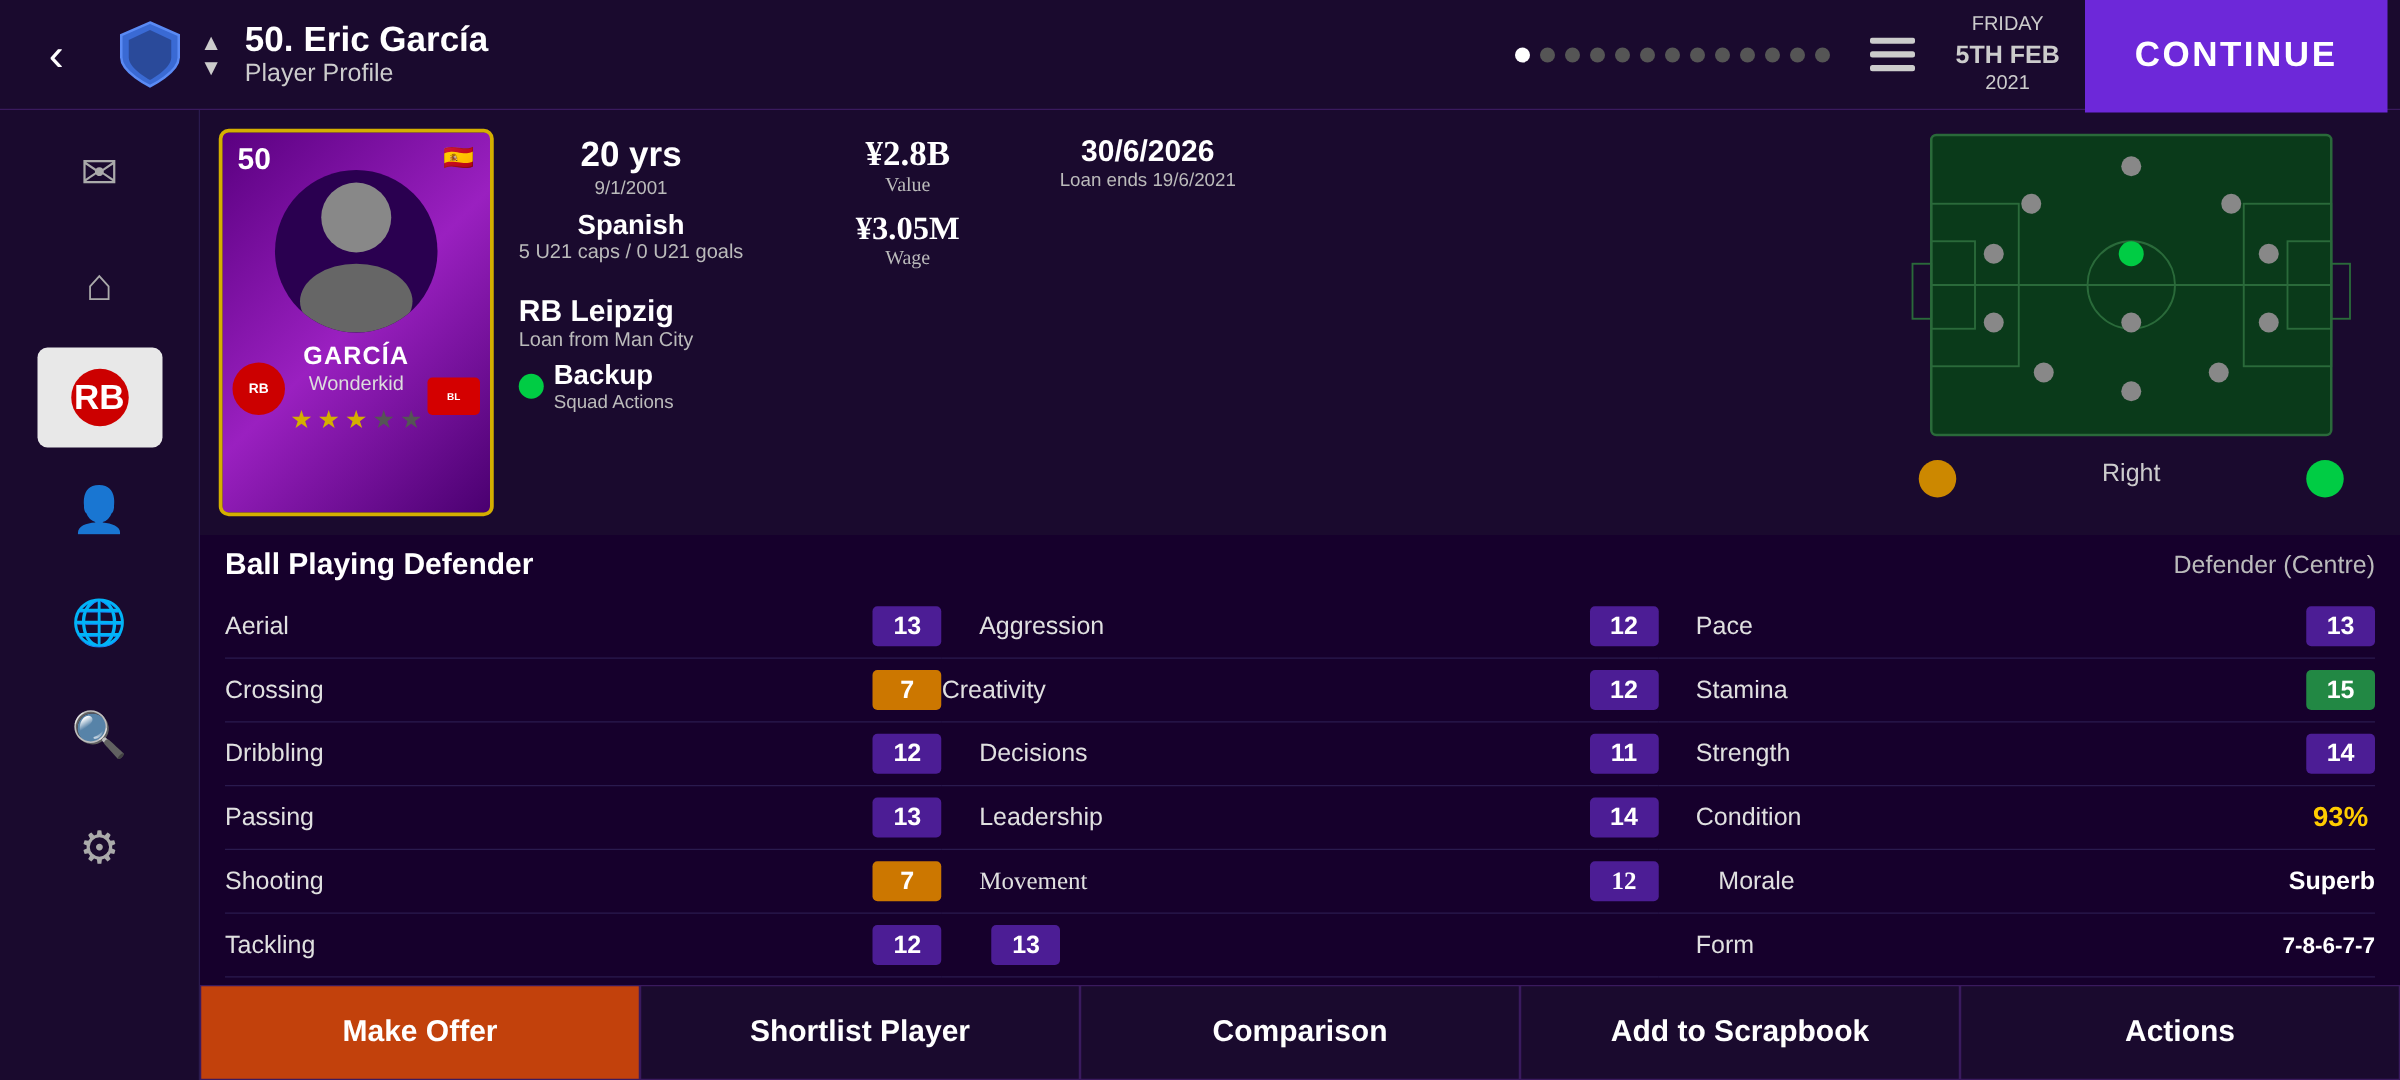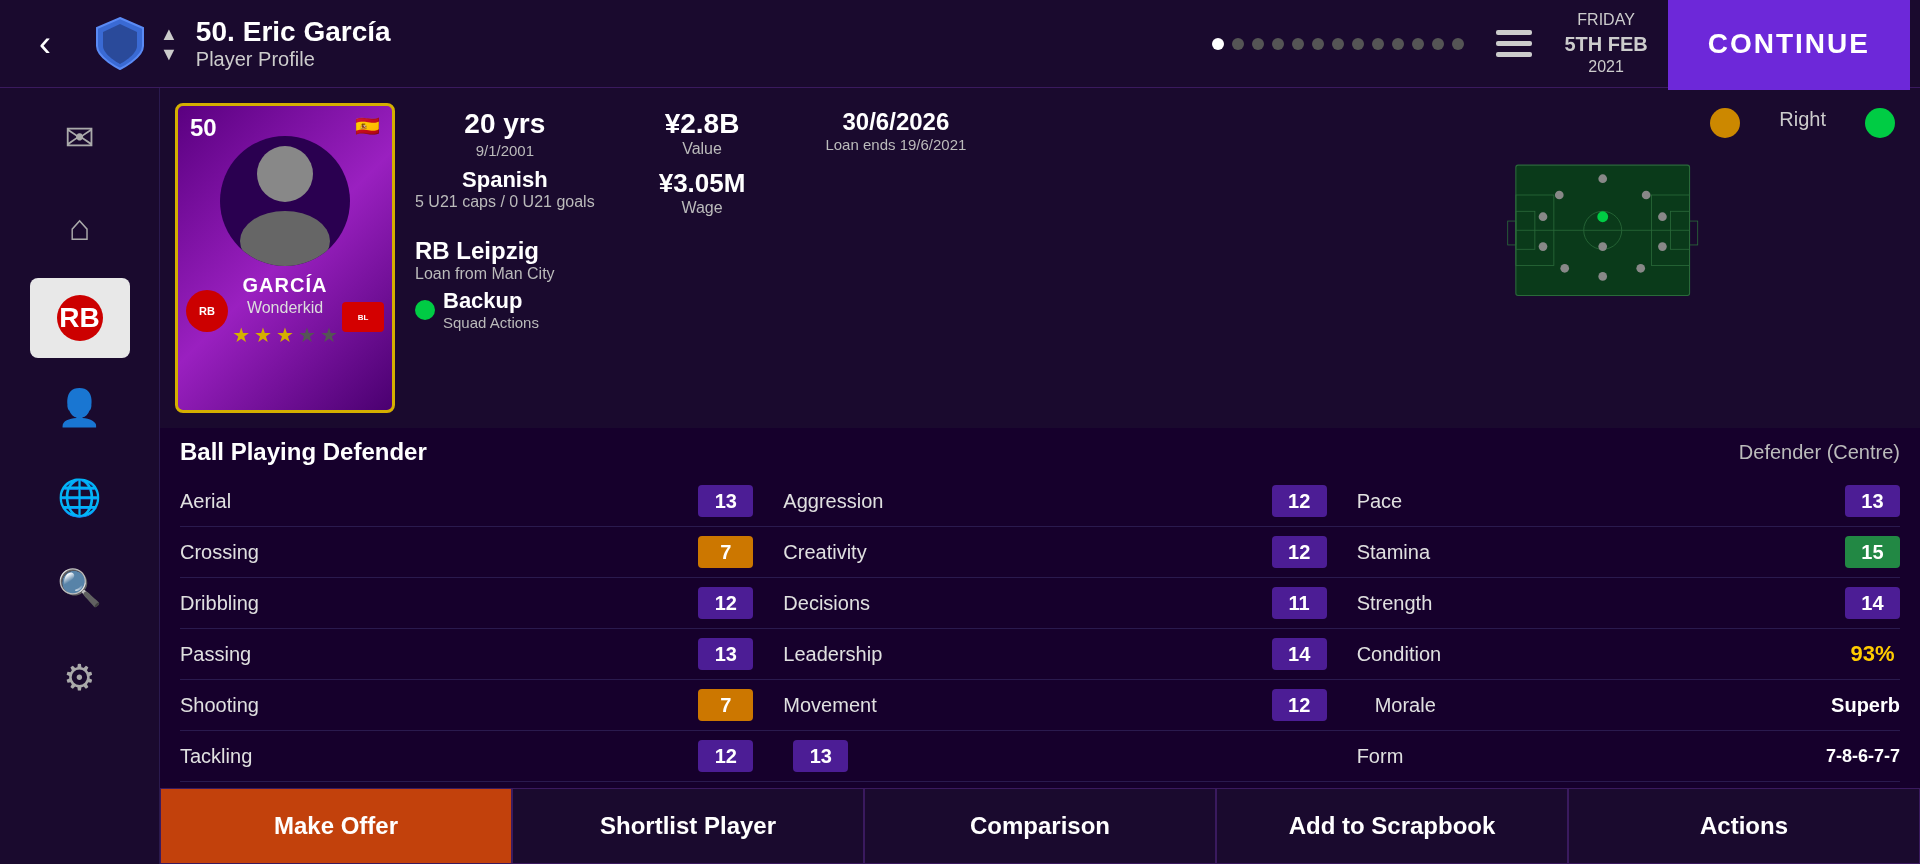--- a/index.html
+++ b/index.html
@@ -354,21 +354,22 @@
       color: #bbb;
     }
 
     
     .pitch-container {
       width: 400px;
       min-width: 400px;
       height: 310px;
       position: relative;
       display: flex;
-      align-items: flex-start;
+      flex-direction: column;
+      align-items: center;
     }
     .pitch-svg {
       width: 360px;
       height: 260px;
     }
     .pitch-labels {
       display: flex;
       justify-content: space-between;
       width: 360px;
       padding: 5px 10px;
@@ -604,21 +605,21 @@
     <div class="player-stats-block">
       <div class="stats-row-top">
         <div class="stat-group">
           <span class="stat-value">20 yrs</span>
           <span class="stat-sub">9/1/2001</span>
           <div style="margin-top:8px;">
             <span class="nationality-line">Spanish</span>
           </div>
           <span class="caps-line">5 U21 caps / 0 U21 goals</span>
         </div>
-        <div class="stat-group" style="margin-left:24px;">
+        <div class="stat-group" style="margin-left:50px;font-family:Liberation Serif, serif;">
           <span class="stat-value">¥2.8B</span>
           <span class="stat-label">Value</span>
           <div style="margin-top:10px;">
             <span class="contract-value">¥3.05M</span>
           </div>
           <span class="contract-sub">Wage</span>
         </div>
         <div class="stat-group" style="margin-left:40px;">
           <span class="contract-end-date">30/6/2026</span>
           <span class="loan-info">Loan ends 19/6/2021</span>
@@ -713,33 +714,33 @@
           <div class="attr-row" style="padding-left: 0px;">
             <span class="attr-name">Technique</span>
             <span class="attr-value blue">13</span>
           </div>
         </div>
         <div class="attr-column">
           <div class="attr-row" style="padding-left: 30px;">
             <span class="attr-name">Aggression</span>
             <span class="attr-value blue">12</span>
           </div>
-          <div class="attr-row" style="padding-left: 30px;">
+          <div class="attr-row" style="">
             <span class="attr-name">Creativity</span>
             <span class="attr-value blue">12</span>
           </div>
           <div class="attr-row" style="padding-left: 30px;">
             <span class="attr-name">Decisions</span>
             <span class="attr-value blue">11</span>
           </div>
           <div class="attr-row" style="padding-left: 30px;">
             <span class="attr-name">Leadership</span>
             <span class="attr-value blue">14</span>
           </div>
-          <div class="attr-row" style="padding-left: 30px;">
+          <div class="attr-row" style="padding-left: 30px; font-family: Liberation Serif, serif;">
             <span class="attr-name">Movement</span>
             <span class="attr-value blue">12</span>
           </div>
           <div class="attr-row" style="padding-left: 30px;">
             <span class="attr-value blue">13</span>
           </div>
           <div class="attr-row" style="padding-left: 30px;">
             <span class="attr-name">Teamwork</span>
             <span class="attr-value blue">14</span>
           </div>

